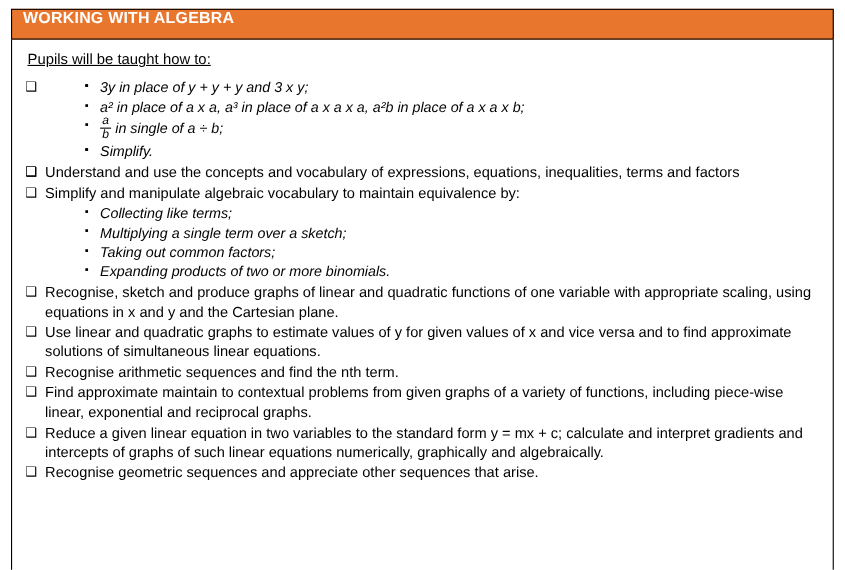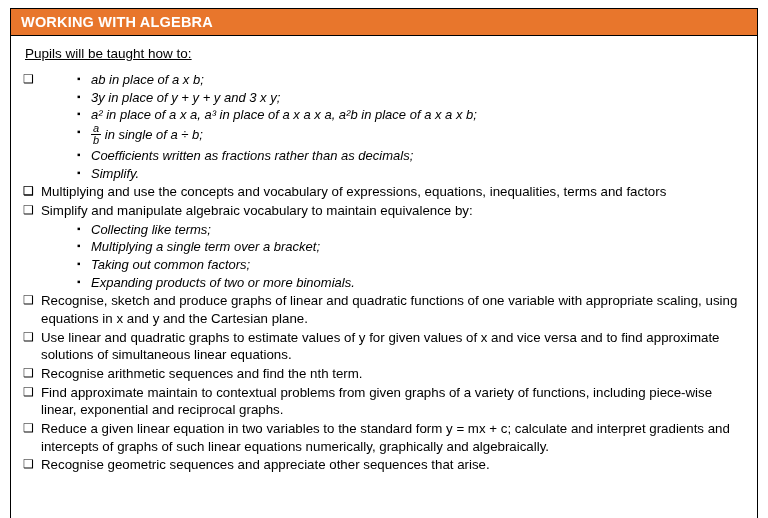--- a/index.html
+++ b/index.html
@@ -18,21 +18,20 @@
     width: 768px;
     height: 518px;
     box-sizing: border-box;
     padding: 8px 10px 8px 10px;
   }
   .header-bar {
     background: #E8762C;
     border: 1px solid #000000;
     height: 28px;
     display: flex;
-    align-items: center;
     padding-left: 10px;
     box-sizing: border-box;
   }
   .header-title {
     color: #ffffff;
     font-weight: bold;
     font-size: 14.5px;
     letter-spacing: 0.2px;
   }
   .body-box {
@@ -126,69 +125,67 @@
       <u>Pupils will be taught how to:</u>
     </div>
 
     <ul class="checklist">
 
       <li>
         <span class="box">❑</span>
         <ul class="sublist">
           <li>
             <span class="sq">▪</span>
-            <span>ab in place of a x b;</span>
           </li>
           <li>
             <span class="sq">▪</span>
             <span>3y in place of y + y + y and 3 x y;</span>
           </li>
           <li>
             <span class="sq">▪</span>
             <span>a² in place of a x a, a³ in place of a x a x a, a²b in place of a x a x b;</span>
           </li>
           <li>
             <span class="sq">▪</span>
             <span class="frac">
               <span class="num">a</span>
               <span class="den">b</span>
             </span>
             <span> in single of a ÷ b;</span>
           </li>
           <li>
             <span class="sq">▪</span>
-            <span>Coefficients written as fractions rather than as decimals;</span>
           </li>
           <li>
             <span class="sq">▪</span>
             <span>Simplify.</span>
           </li>
         </ul>
       </li>
 
       <li class="tight">
         <span class="box">❑</span>
       </li>
 
       <li class="tight">
         <span class="box">❑</span>
-        <span>Multiplying and use the concepts and vocabulary of expressions, equations, inequalities, terms and factors</span>
+        <span>Understand and use the concepts and vocabulary of expressions, equations, inequalities, terms and factors</span>
       </li>
 
       <li>
         <span class="box">❑</span>
         <span>Simplify and manipulate algebraic vocabulary to maintain equivalence by:</span>
         <ul class="sublist">
           <li>
             <span class="sq">▪</span>
             <span>Collecting like terms;</span>
           </li>
           <li>
             <span class="sq">▪</span>
-            <span>Multiplying a single term over a bracket;</span>
+            <span>Multiplying a single term over a sketch;</span>
           </li>
           <li>
             <span class="sq">▪</span>
             <span>Taking out common factors;</span>
           </li>
           <li>
             <span class="sq">▪</span>
             <span>Expanding products of two or more binomials.</span>
           </li>
         </ul>

